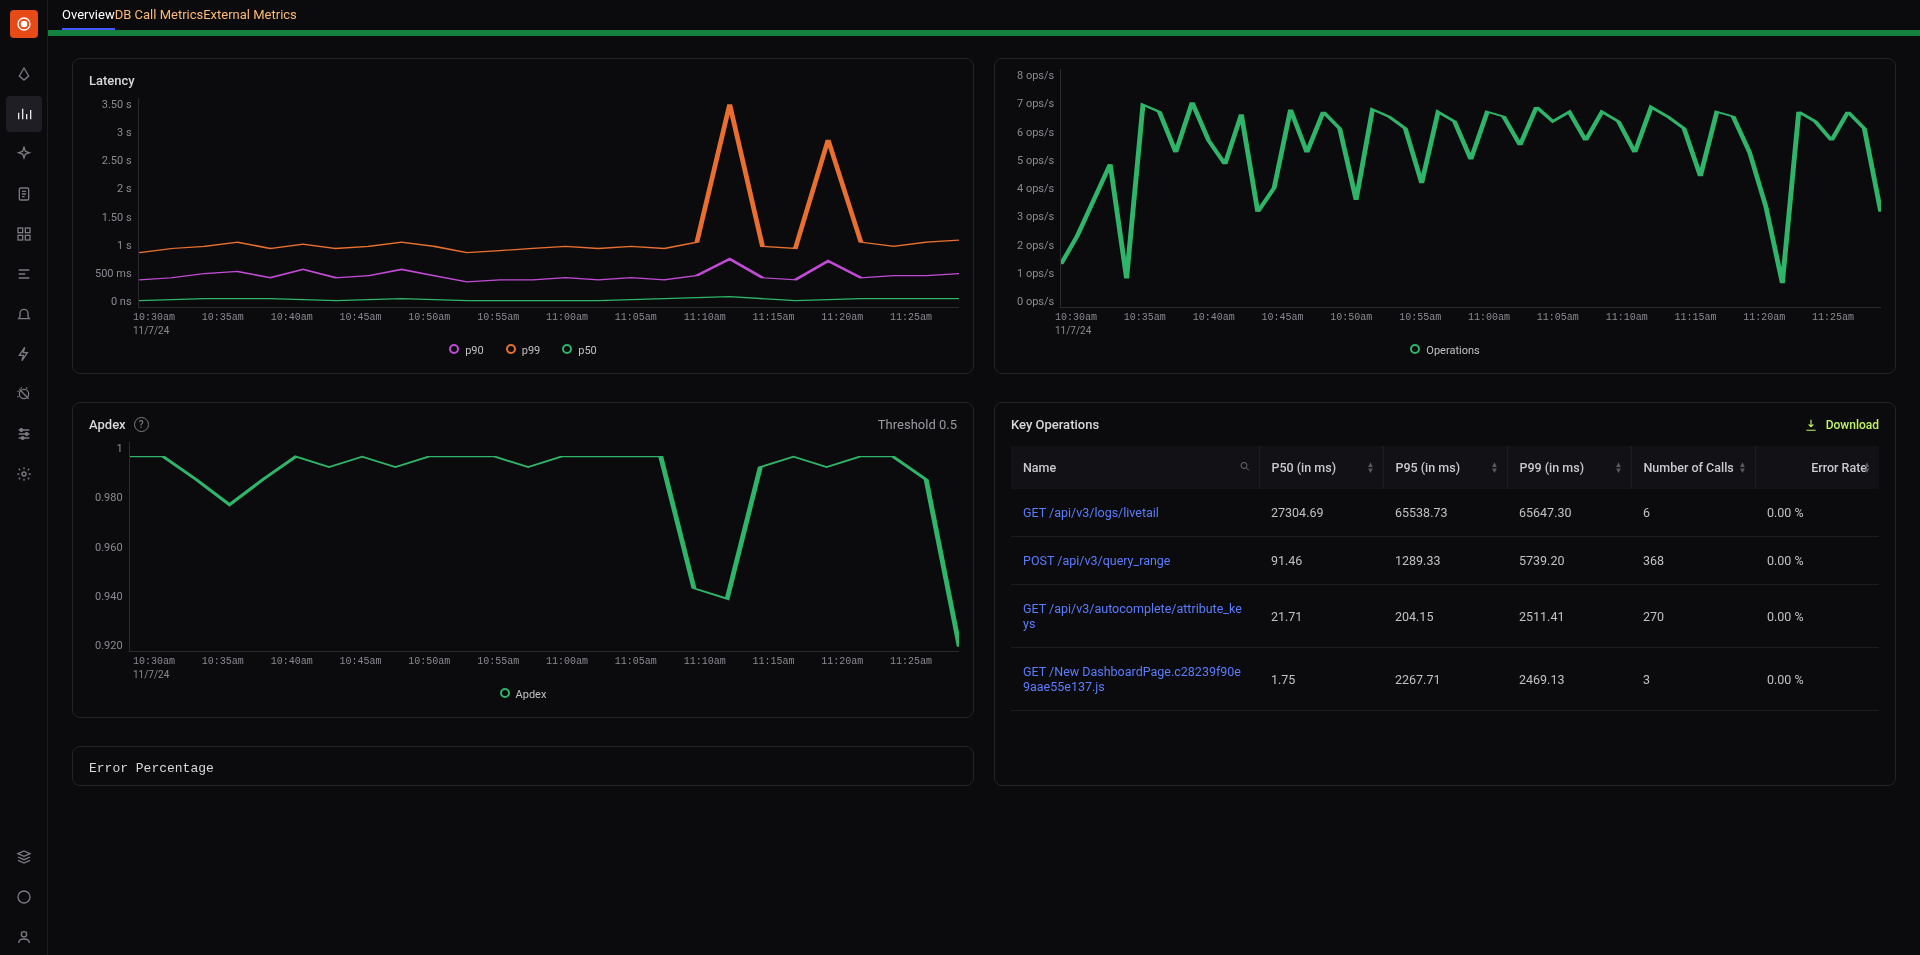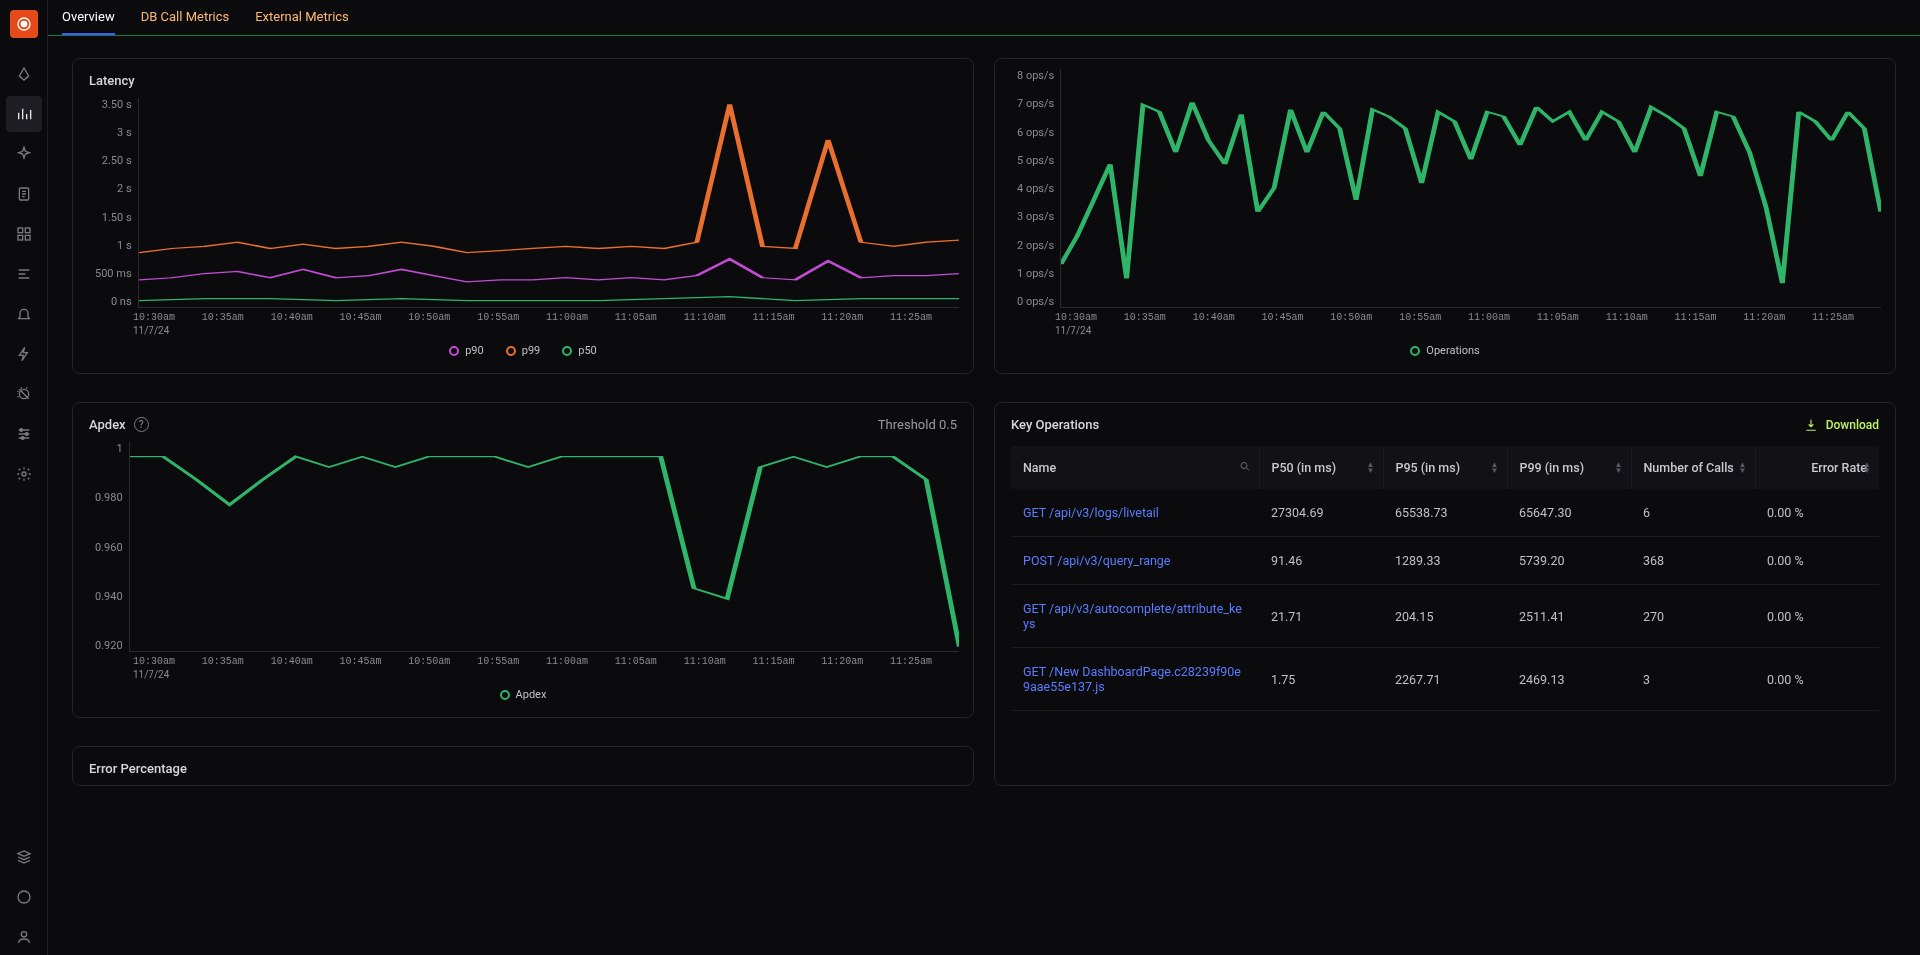--- a/index.html
+++ b/index.html
@@ -40,25 +40,24 @@
   }
   .sidebar .nav-item.active { background: #1e1e24; color: #e8e8e8; }
   .sidebar .spacer { flex: 1; }
 
   
   .main { flex: 1; display: flex; flex-direction: column; }
 
   
   .tabs {
     height: 36px;
-    border-bottom: 1px solid #15803d;
+    border-bottom: 6px solid #15803d;
     display: flex;
     align-items: stretch;
     padding: 0 14px;
-    gap: 26px;
   }
   .tab {
     display: flex; align-items: center;
     color: #fdba74;
     cursor: pointer;
     font-size: 13px;
     border-bottom: 2px solid transparent;
   }
   .tab.active { color: #fff; border-bottom-color: #4558ff; }
 
@@ -116,21 +115,21 @@
     display: flex; justify-content: space-between;
     font-size: 10px; color: #8a8a92;
     padding: 4px 0 0 46px;
   }
   .x-axis span { flex: 1; text-align: left; white-space: nowrap; font-family: Liberation Mono, monospace; }
   .x-date { font-size: 10px; color: #8a8a92; padding-left: 46px; margin-top: 2px; }
   .legend {
     display: flex; justify-content: center; gap: 22px;
     font-size: 11px; color: #c0c0c6; padding: 8px 0 10px 0;
   }
-  .legend-item { display: flex; align-items: center; gap: 6px; }
+  .legend-item { display: flex; align-items: flex-start; gap: 6px; }
   .legend-marker {
     width: 10px; height: 10px; border-radius: 50%; border: 2px solid;
   }
 
   svg.series { position: absolute; inset: 0; width: 100%; height: 100%; }
 
   
   .key-ops { grid-column: 2; grid-row: 2 / span 2; }
   .key-ops .panel-title { justify-content: space-between; }
   .download-link { display: flex; align-items: center; gap: 8px; color: #bef264; font-size: 12px; cursor: pointer; }
@@ -158,21 +157,21 @@
     color: #c0c0c6;
     word-break: break-all;
   }
   tbody td.link { color: #5b7cff; cursor: pointer; }
   col.c-name { width: 200px; }
   col.c-num { width: 100px; }
   col.c-nc { width: 100px; }
   col.c-er { width: 100px; }
 
   
-  .err-pct { grid-column: 1; grid-row: 3; height: 40px; }
+  .err-pct { grid-column: 1; grid-row: 3; height: 40px; font-family: Liberation Mono, monospace; }
   .err-pct .panel-title { padding-bottom: 14px; }
 </style>
 </head>
 <body>
 
 <div class="sidebar">
   <div class="logo">
     <svg width="16" height="16" viewBox="0 0 24 24" fill="#fff">
         <circle cx="12" cy="12" r="5"></circle>
         <circle cx="12" cy="12" r="9" fill="none" stroke="#fff" stroke-width="2"></circle>

